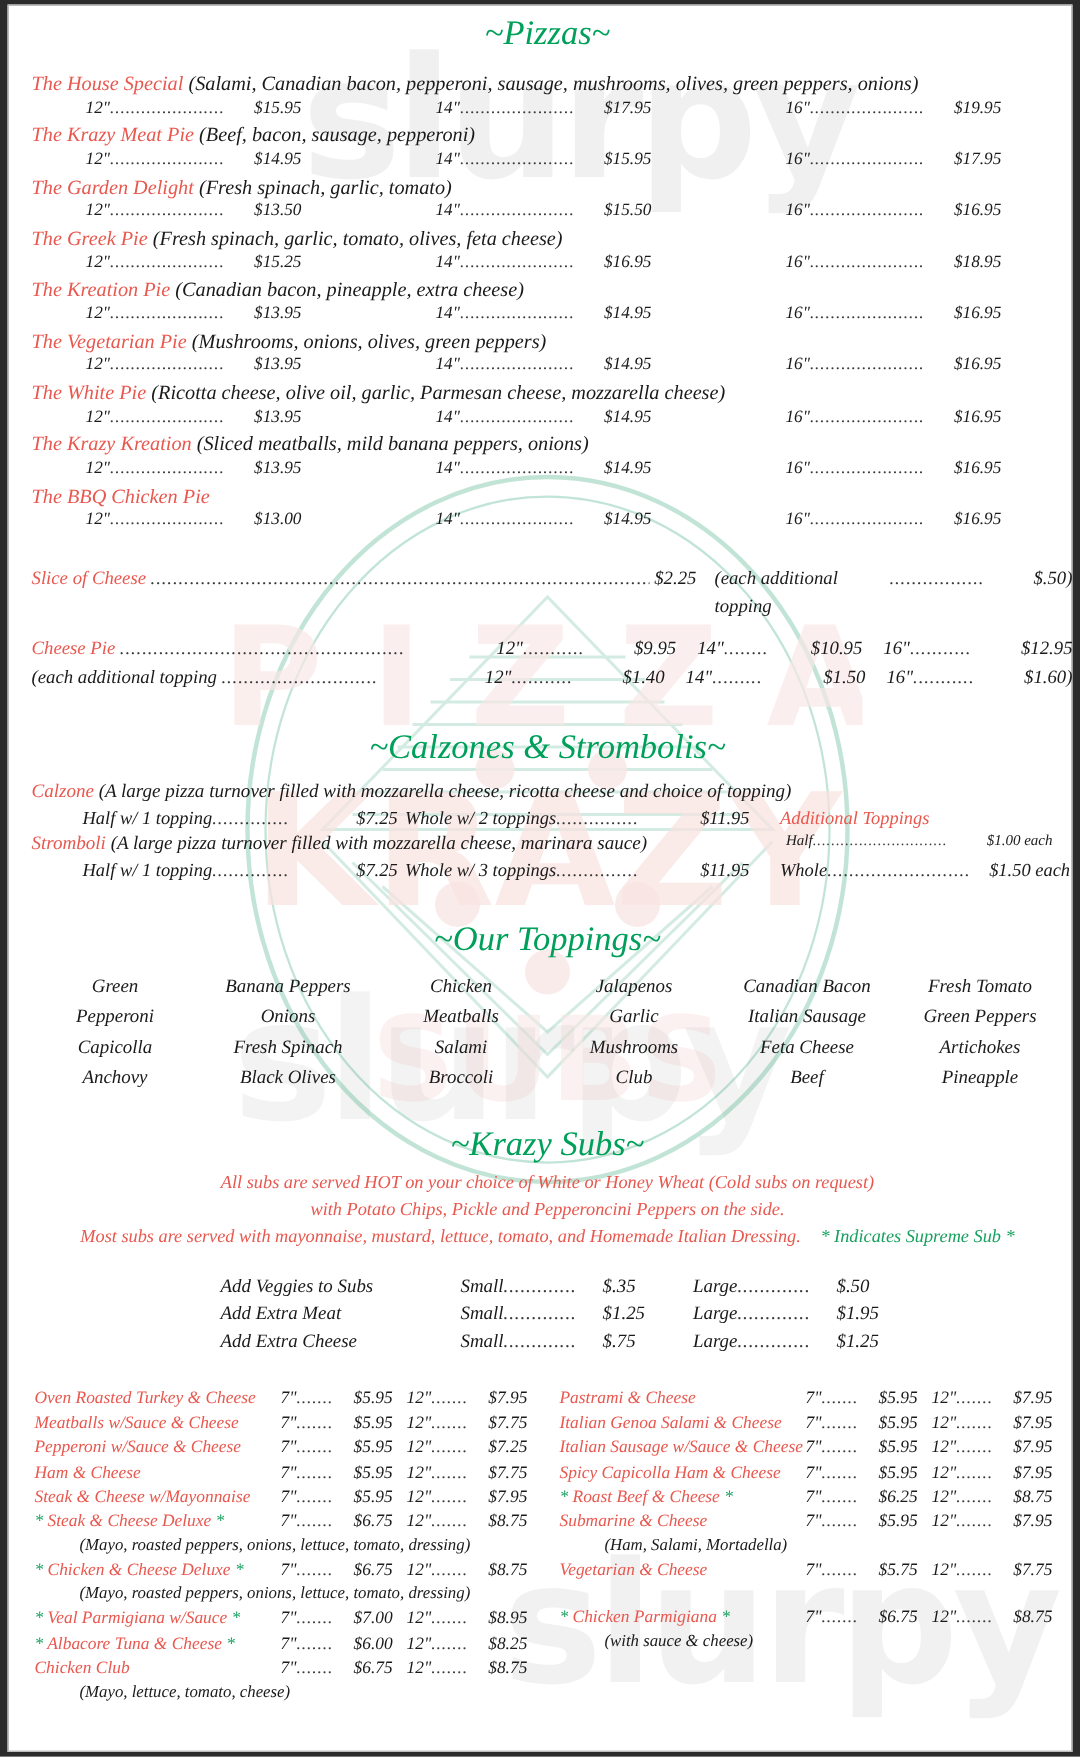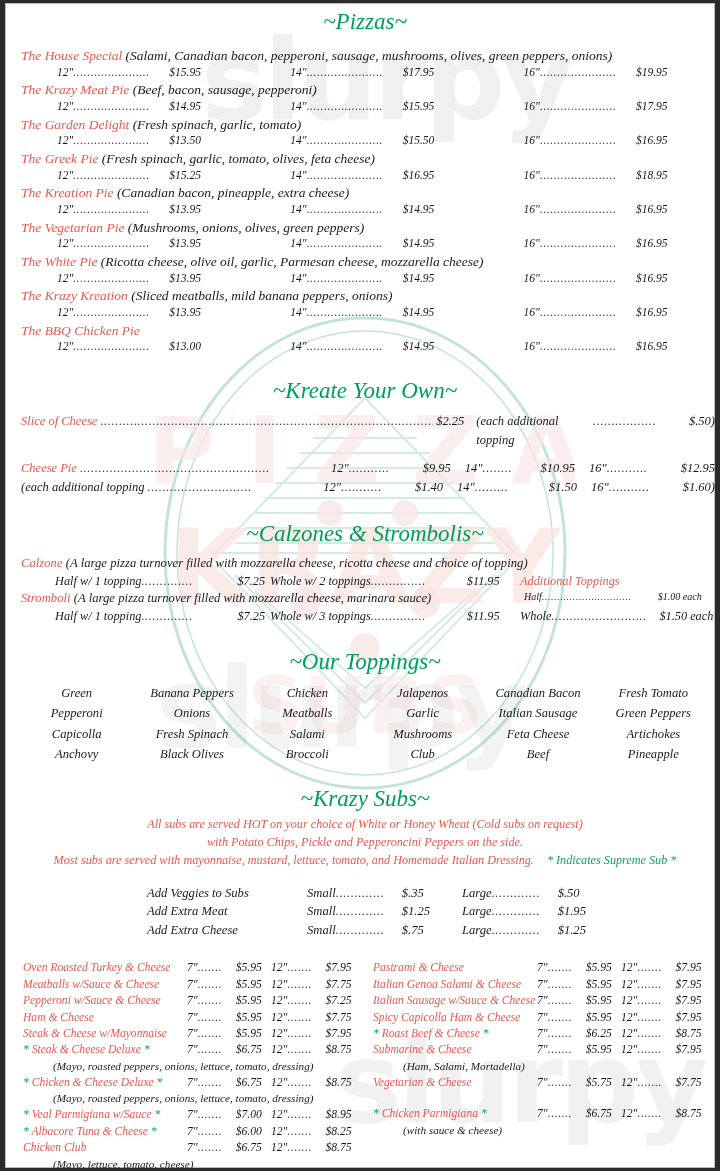--- a/index.html
+++ b/index.html
@@ -316,21 +316,20 @@
             <span class="pp-cell">
        <span class="sz">16"</span>
        <span class="dots d-wide">......................</span>
        <span class="amt">$16.95</span>
      </span>
           </div>
     </div>
       </div>
 
     <div style="height:16px"></div>
-    <div class="sec-title">~Kreate Your Own~</div>
     <div style="height:4px"></div>
 
     <div class="ky-line">
       <span class="red ky-name">Slice of Cheese</span>
       <span class="ky-fill">..................................................................................................</span>
       <span>$2.25</span>
       <span style="padding-left:12px">(each additional topping</span>
       <span class="dots d-wide" style="padding:0 4px">.................</span>
       <span>$.50)</span>
     </div>

